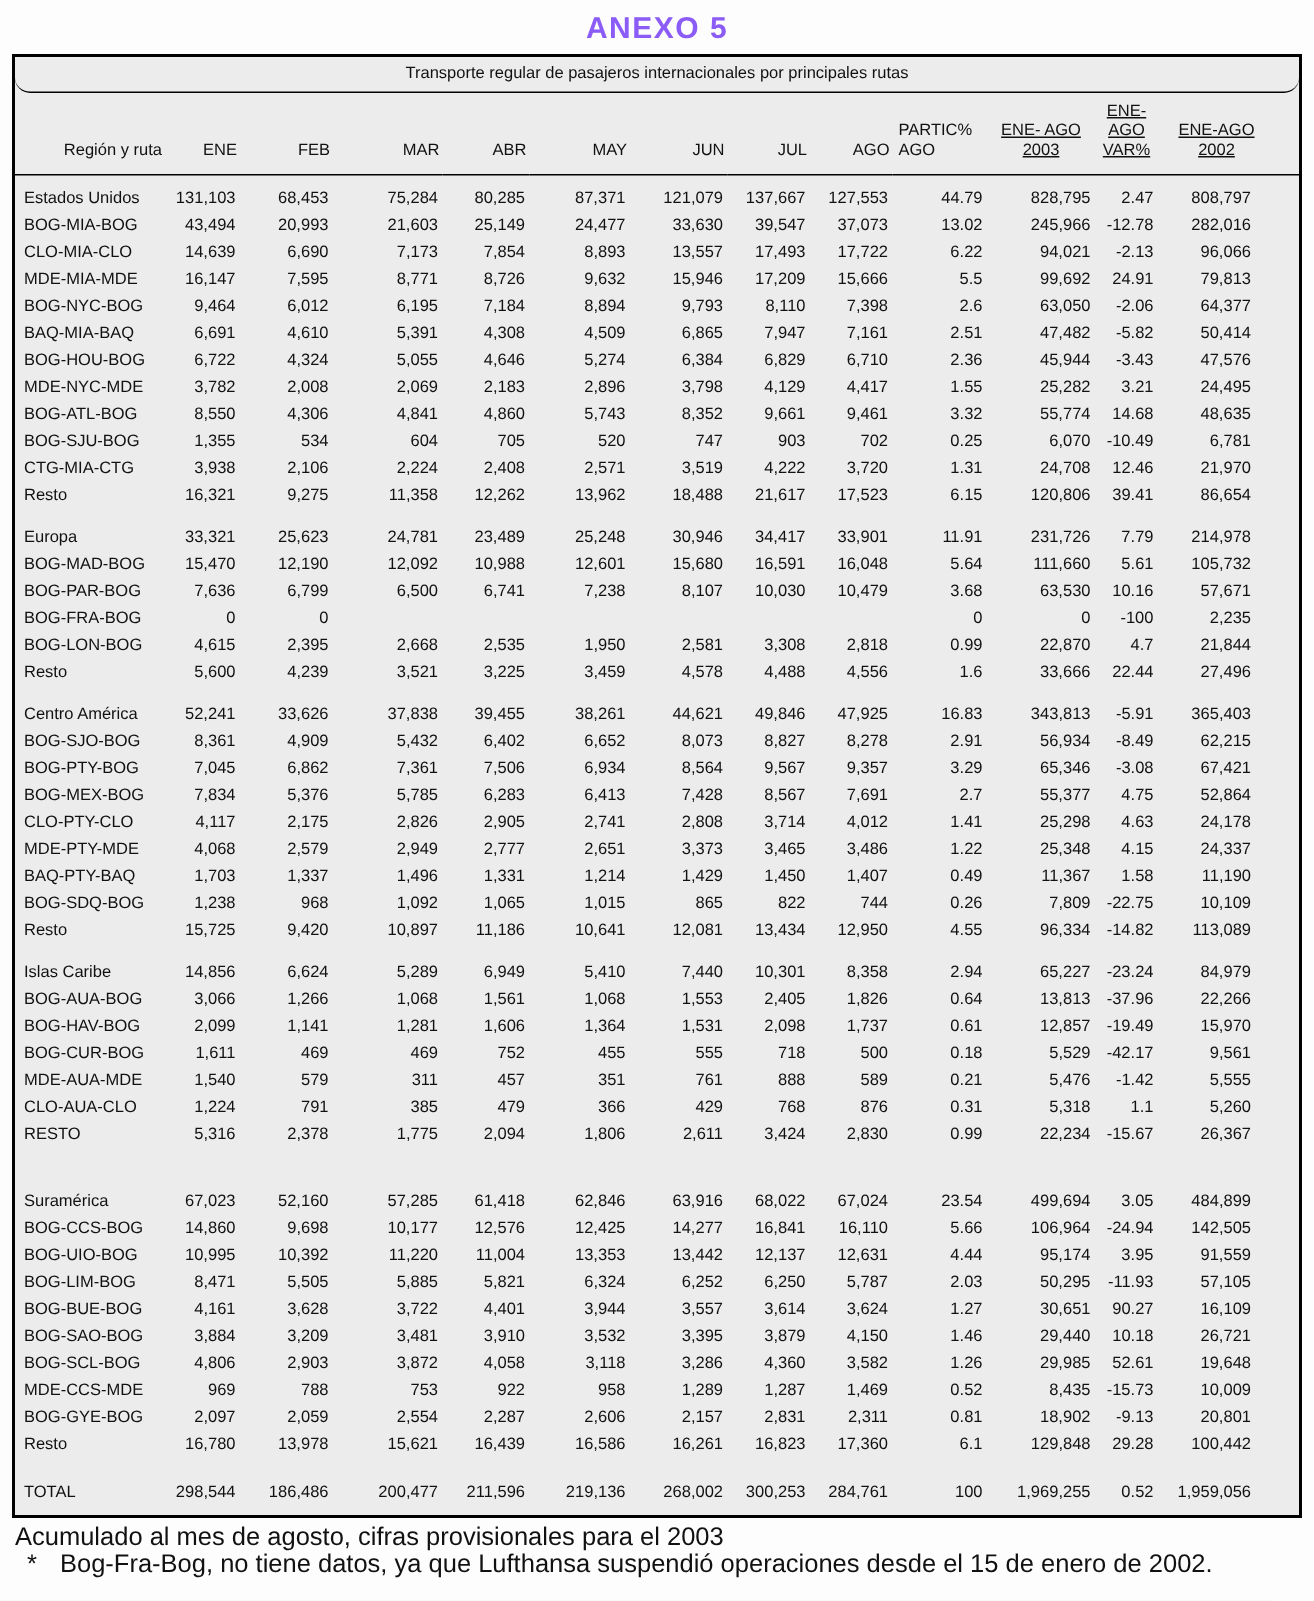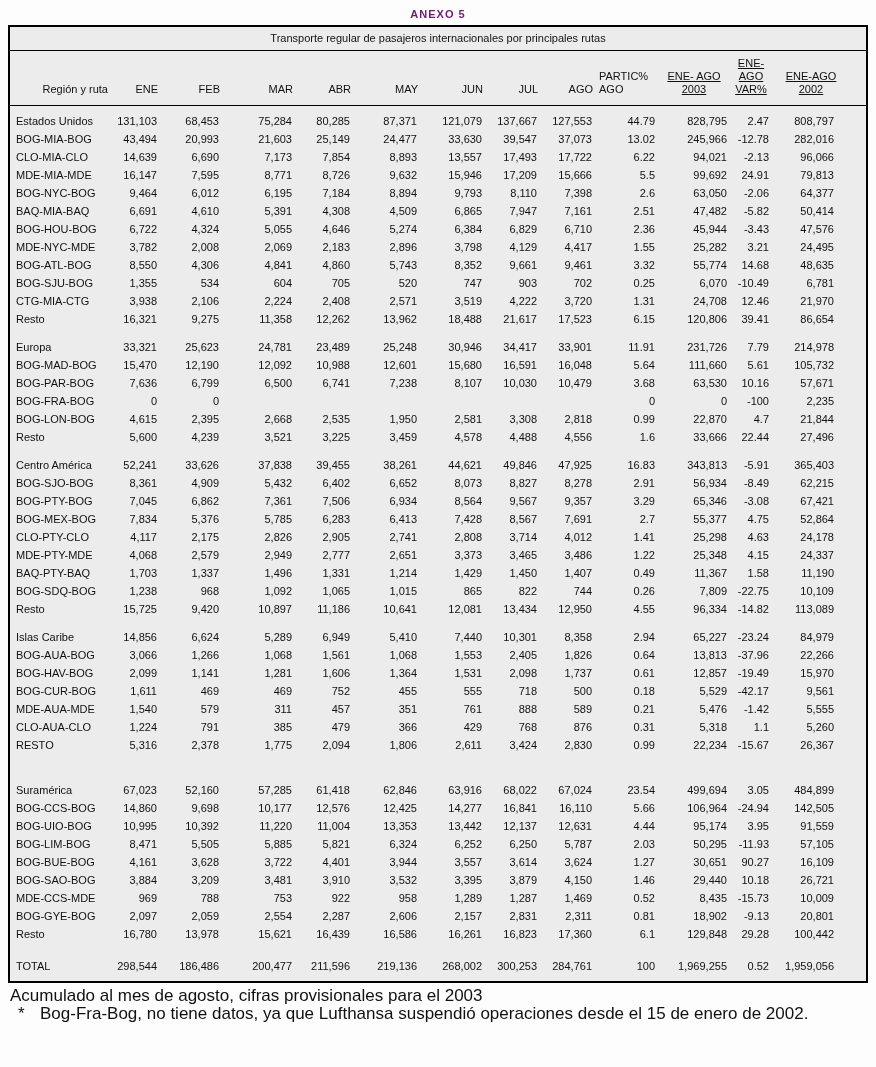--- a/index.html
+++ b/index.html
@@ -6,35 +6,36 @@
   body {
     width: 876px; height: 1067px;
     font-family: "Liberation Sans", "DejaVu Sans", sans-serif;
     color: #111;
     -webkit-font-smoothing: antialiased;
   }
   .page { padding: 6px 8px 0 8px; }
   .page-title {
     margin: 2px 0 5px 0;
     text-align: center;
-    font-size: 11px;
+    font-size: 20px;
     font-weight: bold;
     letter-spacing: 1px;
-    color: #701a75;
+    color: #8b5cf6;
   }
   .tbl {
     width: 856px;
     border: 2px solid #000;
     background: #ececec;
   }
   .tbl-title {
     text-align: center;
     font-size: 11px;
     padding: 5px 0 6px 0;
     border-bottom: 1px solid #000;
+    border-radius: 10px;
   }
   table.data {
     width: 100%;
     border-collapse: collapse;
     table-layout: fixed;
     font-size: 11px;
   }
   
   col.c0  { width: 100px; }
   col.c1  { width: 50px; }
@@ -764,20 +765,35 @@
             <td class="num">3,532</td>
             <td class="num">3,395</td>
             <td class="num">3,879</td>
             <td class="num">4,150</td>
             <td class="num">1.46</td>
             <td class="num">29,440</td>
             <td class="num">10.18</td>
             <td class="num">26,721</td>
           </tr>
           <tr>
+            <td class="label">BOG-SCL-BOG</td>
+            <td class="num">4,806</td>
+            <td class="num">2,903</td>
+            <td class="num">3,872</td>
+            <td class="num">4,058</td>
+            <td class="num">3,118</td>
+            <td class="num">3,286</td>
+            <td class="num">4,360</td>
+            <td class="num">3,582</td>
+            <td class="num">1.26</td>
+            <td class="num">29,985</td>
+            <td class="num">52.61</td>
+            <td class="num">19,648</td>
+          </tr>
+          <tr>
             <td class="label">MDE-CCS-MDE</td>
             <td class="num">969</td>
             <td class="num">788</td>
             <td class="num">753</td>
             <td class="num">922</td>
             <td class="num">958</td>
             <td class="num">1,289</td>
             <td class="num">1,287</td>
             <td class="num">1,469</td>
             <td class="num">0.52</td>

